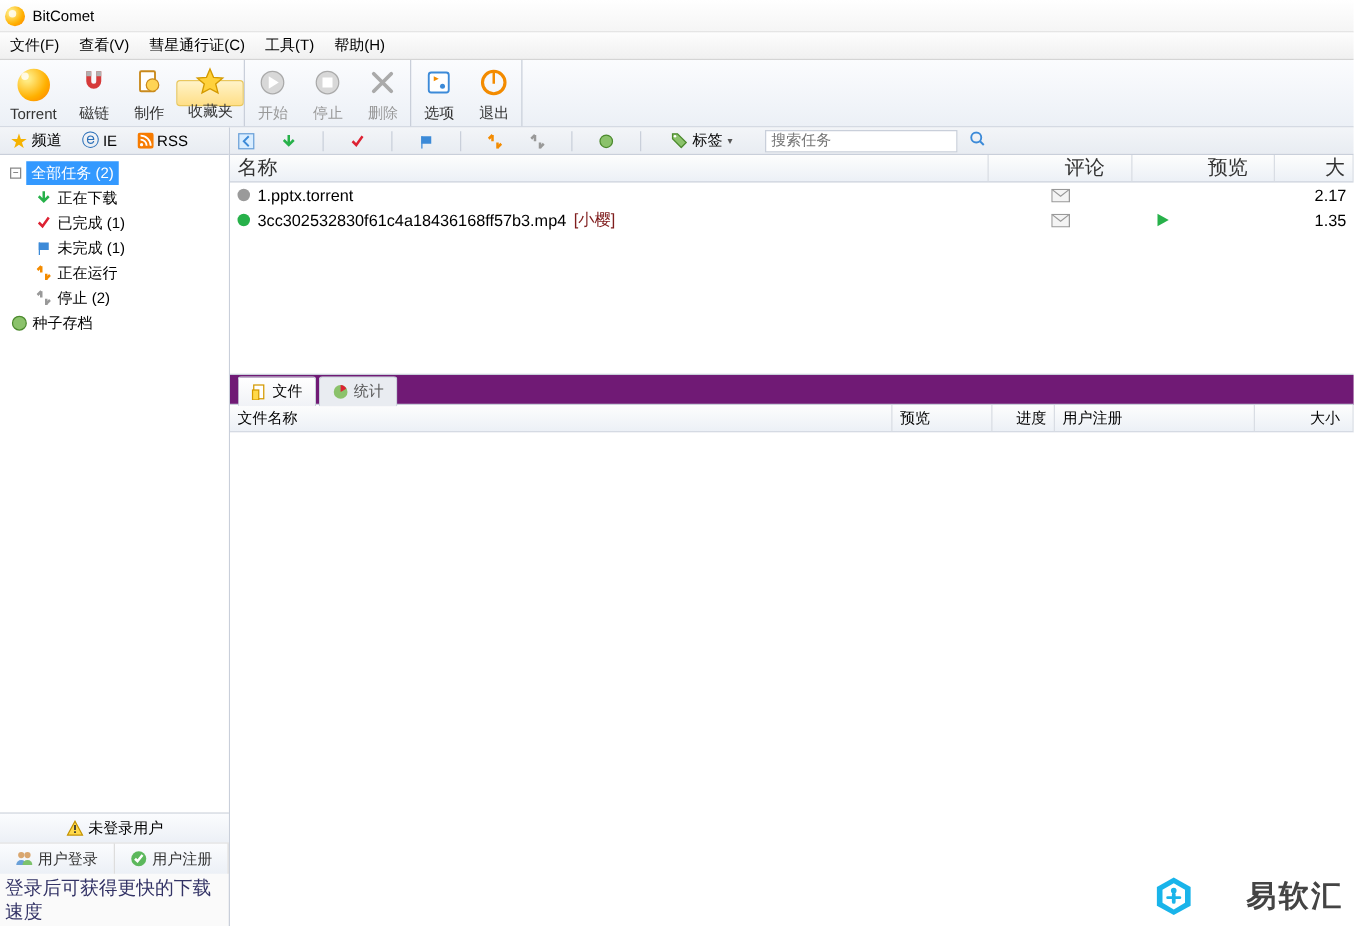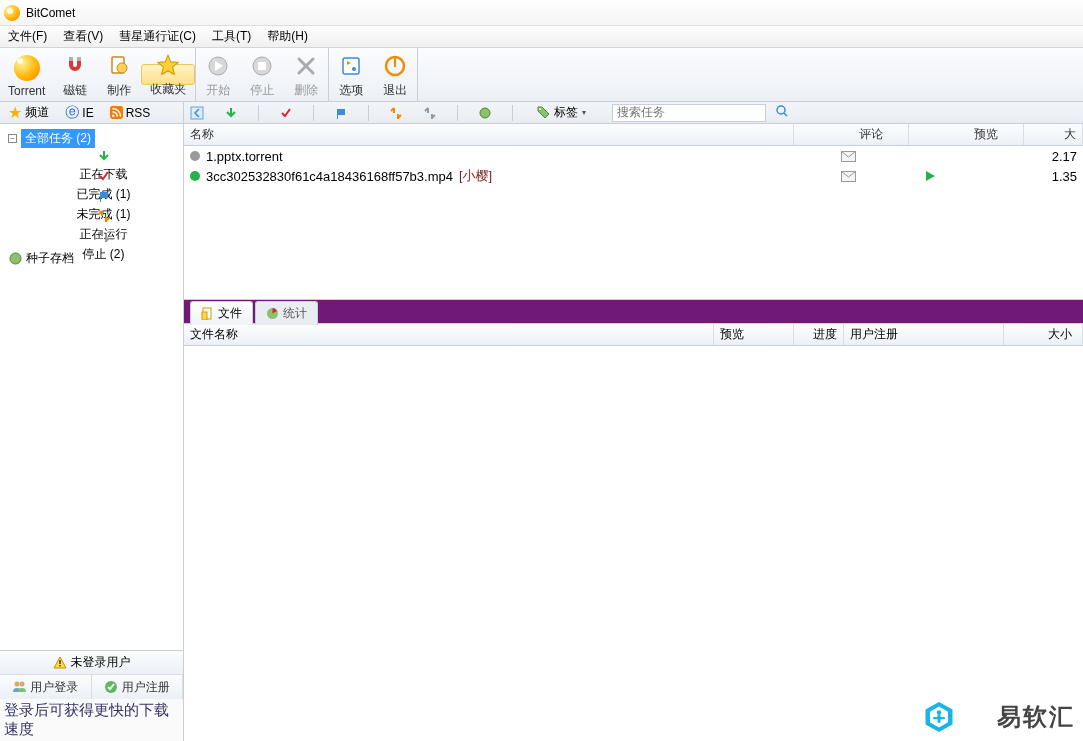--- a/index.html
+++ b/index.html
@@ -15,38 +15,38 @@
 .tb-btn { display:flex; flex-direction:column; align-items:center; justify-content:center; padding: 4px 8px 2px; min-width: 40px; gap: 2px; font-size: 12px; color:#333; position: relative; }
 .tb-btn.active { background: linear-gradient(#fff3c8,#ffdf88); border: 1px solid #e9c75d; border-radius: 3px; margin: 16px 0; }
 .tb-btn.disabled { color:#999; }
 .tb-icon { width: 28px; height: 28px; display:flex; align-items:center; justify-content:center; }
 .main { display: flex; height: calc(741px - 26px - 22px - 54px); }
 .sidebar { width: 184px; border-right: 1px solid #c9cfda; display: flex; flex-direction: column; background:#fafafa; }
 .side-tabs { height: 22px; background: linear-gradient(#f3f5f8,#e8ecf2); border-bottom: 1px solid #c9cfda; display: flex; align-items: center; padding-left: 2px; gap: 4px; }
 .side-tab { display:flex; align-items:center; gap:3px; padding: 2px 6px; }
 .tree { flex: 1; padding: 4px 0; background:#fff; overflow: hidden; }
 .tree-row { display:flex; align-items:center; gap:4px; padding: 2px 4px 2px 8px; height: 20px; }
-.tree-row.lvl2 { padding-left: 28px; flex-direction: column; }
+.tree-row.lvl2 { padding-left: 28px; }
 .tree-row.sel span.lab { background:#3399ff; color:#fff; padding: 1px 4px; }
 .tree-row .toggle { width: 9px; height: 9px; border:1px solid #888; font-size: 8px; line-height: 7px; text-align:center; color:#555; }
 .tree-row .iconbox { width:14px; height:14px; display:flex; align-items:center; justify-content:center; }
 .login-panel { border-top: 1px solid #c9cfda; }
 .login-header { height: 24px; background: linear-gradient(#fbfcfe,#ecf0f6); display:flex; align-items:center; justify-content:center; gap:4px; border-bottom:1px solid #ddd; }
 .login-btns { display:flex; }
 .login-btn { flex:1; display:flex; align-items:center; justify-content:center; gap:4px; height: 24px; background: linear-gradient(#fbfcfe,#ecf0f6); border-right:1px solid #ddd; font-size:12px; color:#333; }
 .login-hint { font-size:15px; color:#336; padding:2px 4px; }
 .content { flex: 1; display:flex; flex-direction:column; min-width: 0; }
 .action-bar { height: 22px; background: linear-gradient(#f3f5f8,#e8ecf2); border-bottom: 1px solid #c9cfda; display:flex; align-items:center; padding-left: 4px; gap: 16px; }
 .ab-btn { width: 18px; height: 18px; display:flex; align-items:center; justify-content:center; border:1px solid transparent; }
 .ab-sep { width: 1px; height: 16px; background: #c9cfda; margin: 0 2px; }
 .tag-btn { display:flex; align-items:center; gap: 4px; padding: 0 6px; height: 18px; }
 .search-box { display:flex; align-items:flex-start; border: 1px solid #c9cfda; background:#fff; height: 18px; width: 154px; margin-left: 4px; }
 .search-box input { flex:1; border:0; outline:0; font-size:12px; padding-left:4px; background:transparent; }
 .task-table { height: 176px; display:flex; flex-direction:column; border-bottom:1px solid #c9cfda; }
-.th-row { height: 22px; display:flex; background: linear-gradient(#fdfdfd,#ecf0f6); border-bottom: 1px solid #c9cfda; align-items:flex-start; font-size: 12px; color:#333;gap:34px; }
+.th-row { height: 22px; display:flex; background: linear-gradient(#fdfdfd,#ecf0f6); border-bottom: 1px solid #c9cfda; align-items:flex-start; font-size: 16px; color:#333;gap:34px; }
 .th-cell { border-right: 1px solid #d9dde4; height:100%; display:flex; align-items:center; padding-left: 6px; }
 .task-body { flex:1; overflow:hidden; }
 .tr-row { height: 20px; display:flex; align-items:center; }
 .td-cell { padding-left: 6px; display:flex; align-items:center; gap: 6px; height: 100%; font-size: 13px; }
 .status-dot { width:10px; height:10px; border-radius:50%; display:inline-block; }
 .bottom-tabs { height: 24px; display:flex; align-items:flex-start; padding-left: 6px; gap:0; border-bottom: 1px solid #c9cfda; background:#701a75;font-family:Liberation Serif, serif; }
 .btab { display:flex; align-items:center; gap:4px; padding: 3px 10px; border:1px solid #c9cfda; border-bottom:0; background:linear-gradient(#fff,#f0f2f6); border-radius: 3px 3px 0 0; margin-right: 2px; position:relative; top:1px; }
 .btab.inactive { background:#e9ecf1; color:#555; }
 .detail-header { height: 22px; display:flex; align-items:center; background:linear-gradient(#fdfdfd,#ecf0f6); border-bottom:1px solid #c9cfda; font-size:12px; }
 .dh-cell { border-right: 1px solid #d9dde4; height:100%; display:flex; align-items:center; padding-left:6px; }

